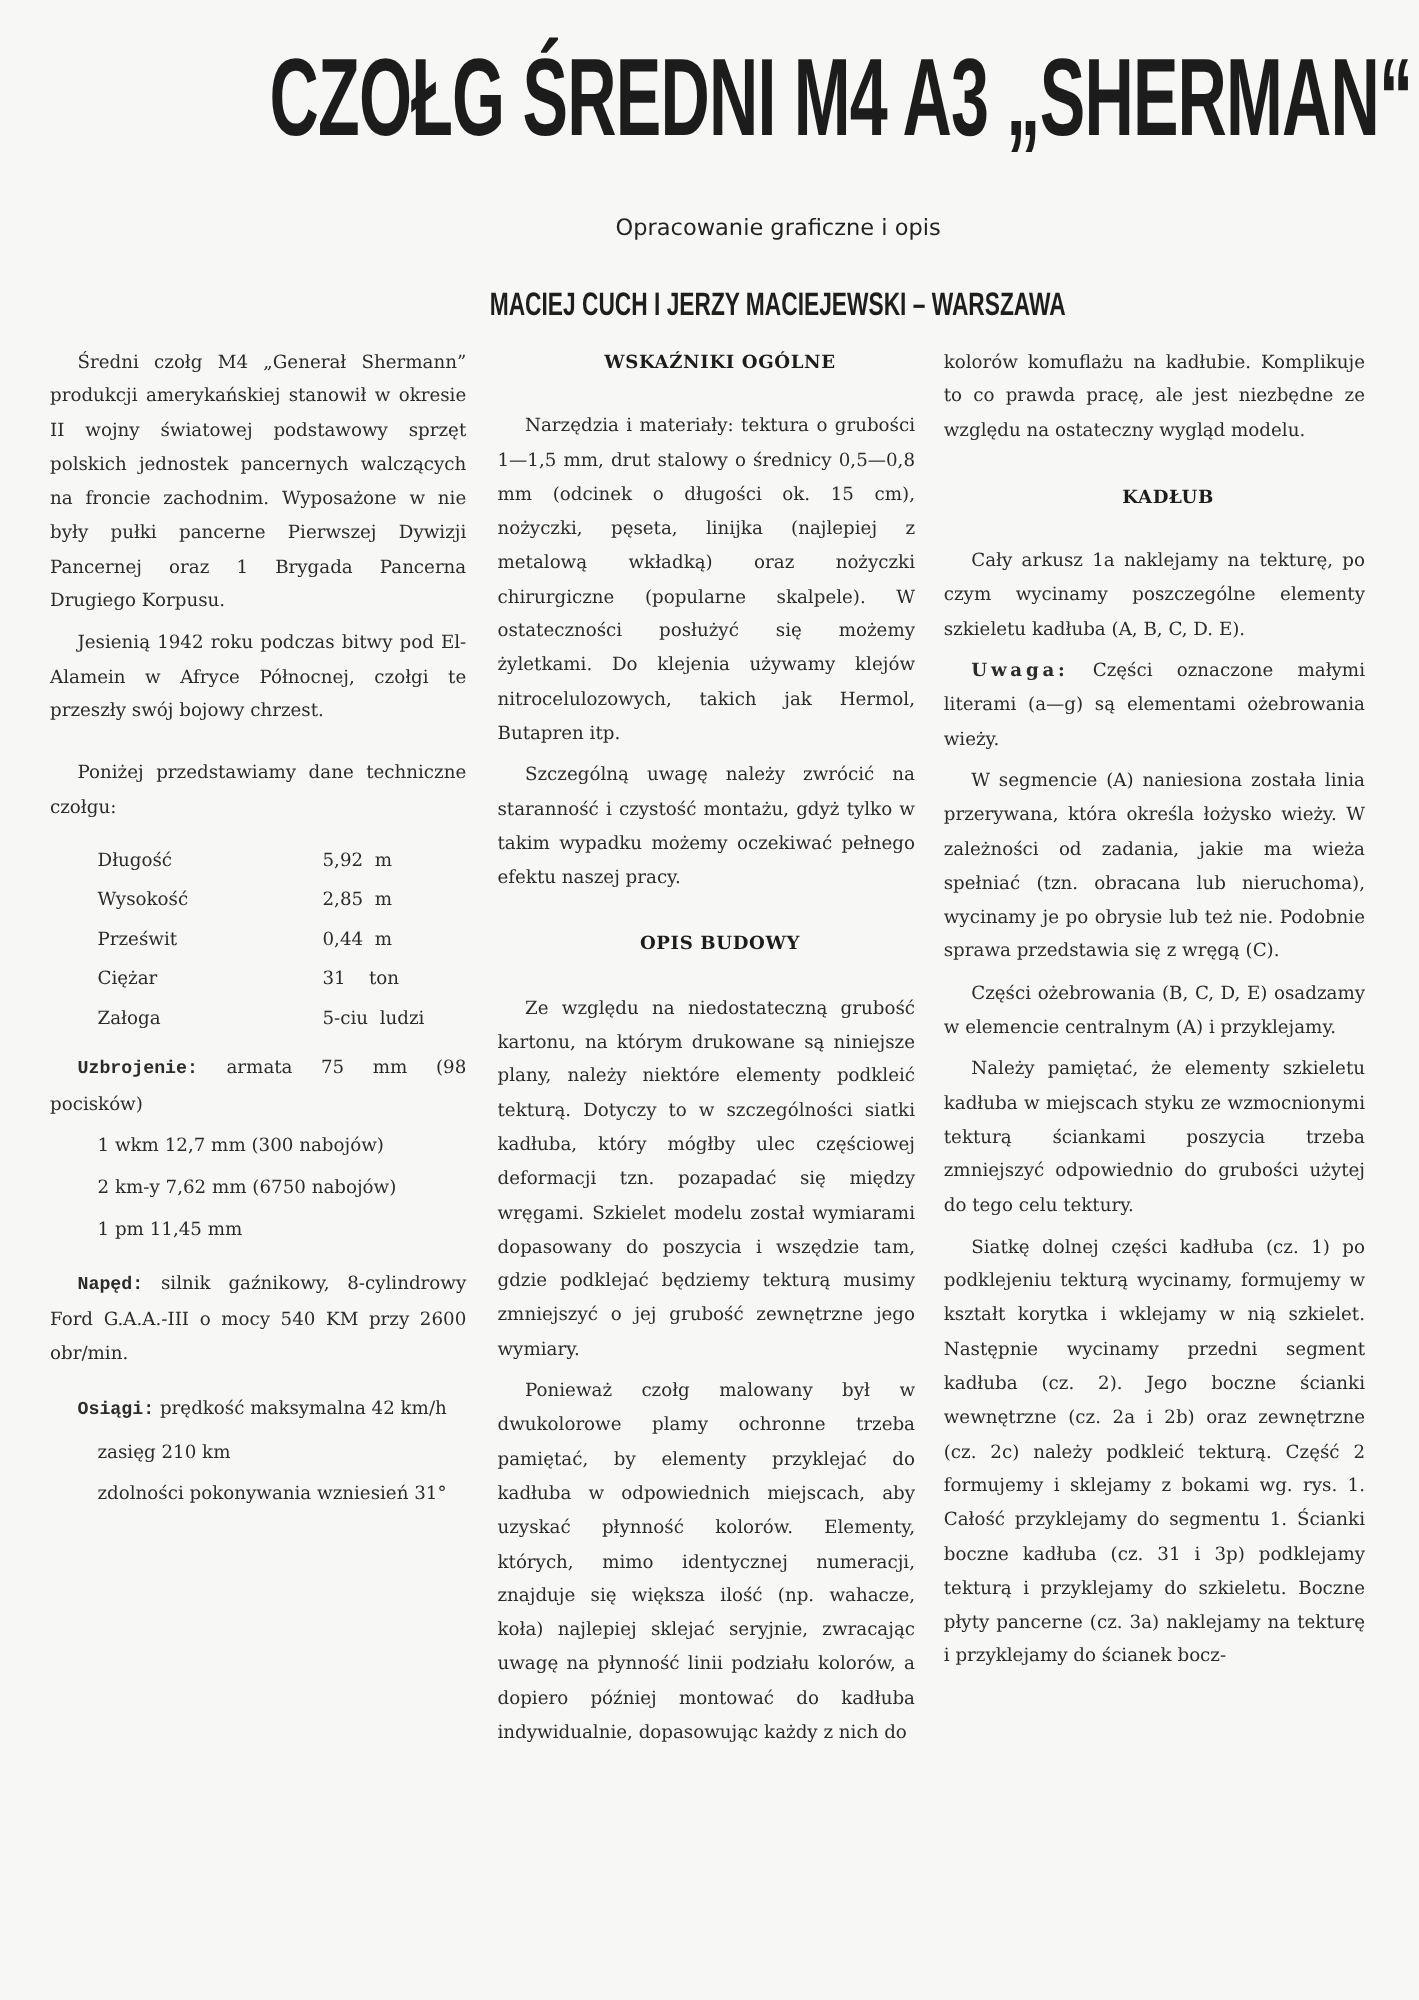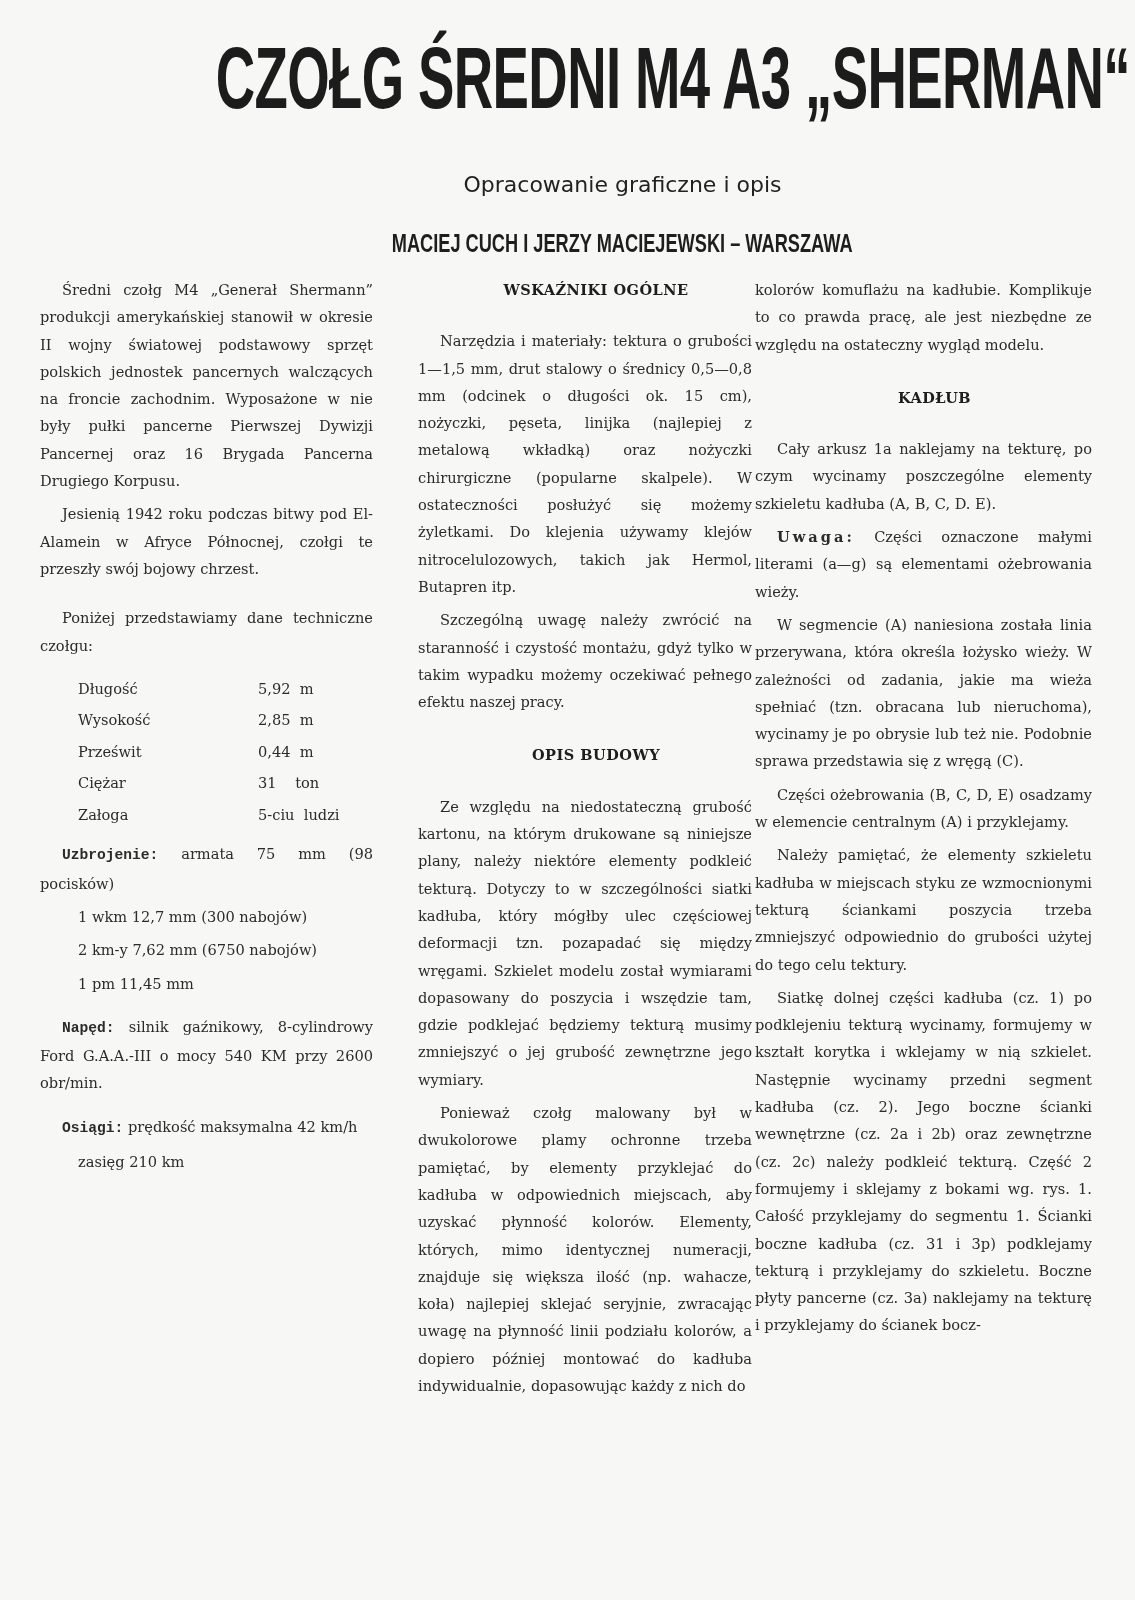--- a/index.html
+++ b/index.html
@@ -20,39 +20,39 @@
     letter-spacing: -1px;
     color: #1c1c1c;
     transform: scaleX(0.62);
     transform-origin: 50% 50%;
     white-space: nowrap;
   }
   .subtitle {
     position: absolute; left: 0; width: 1135px; top: 172px;
     text-align: center;
     font-family: "DejaVu Sans", sans-serif;
-    font-size: 22px; color: #222;
+    font-size: 18px; color: #222;
     padding-left: 110px; box-sizing: border-box;
   }
   .authors {
     position: absolute; left: 0; width: 1135px; top: 228px;
     text-align: center;
     font-family: "Liberation Sans", sans-serif;
     font-weight: bold; font-size: 26px; color: #1e1e1e;
     padding-left: 110px; box-sizing: border-box;
   }
   .authors span { display: inline-block; transform: scaleX(0.7); transform-origin: center; white-space: nowrap; }
   .col {
     position: absolute; top: 276px;
     font-size: 14.6px; line-height: 27.3px;
     text-align: justify;
     color: #2b2b2b;
   }
   .col1 { left: 40px; width: 333px; }
-  .col2 { left: 418px; width: 334px; }
+  .col2 { left: 398px; width: 334px; }
   .col3 { left: 755px; width: 337px; top: 276px; }
   .col p { margin: 0 0 6px 0; text-indent: 22px; }
   .col p.noindent { text-indent: 0; }
   .heading {
     text-align: center; font-weight: bold; font-size: 14.5px;
     letter-spacing: 0.5px; margin: 0; color: #1d1d1d;
   }
   .spec-table { margin: 14px 0 10px 38px; border-collapse: collapse; }
   .spec-table td { padding: 0; height: 31.5px; font-size: 14.6px; vertical-align: middle; }
   .spec-table td.lbl { width: 180px; }
@@ -64,21 +64,21 @@
   .sp { letter-spacing: 3px; font-weight: bold; }
 </style>
 </head>
 <body>
 
 <div class="title">CZOŁG ŚREDNI M4 A3 „SHERMAN“</div>
 <div class="subtitle">Opracowanie graficzne i opis</div>
 <div class="authors"><span>MACIEJ CUCH I JERZY MACIEJEWSKI – WARSZAWA</span></div>
 
 <div class="col col1">
-  <p>Średni czołg M4 „Generał Shermann” produkcji amerykańskiej stanowił w okresie II wojny światowej podstawowy sprzęt polskich jednostek pancernych walczących na froncie zachodnim. Wyposażone w nie były pułki pancerne Pierwszej Dywizji Pancernej oraz 16 Brygada Pancerna Drugiego Korpusu.</p>
+  <p>Średni czołg M4 „Generał Shermann” produkcji amerykańskiej stanowił w okresie II wojny światowej podstawowy sprzęt polskich jednostek pancernych walczących na froncie zachodnim. Wyposażone w nie były pułki pancerne Pierwszej Dywizji Pancernej oraz 1 Brygada Pancerna Drugiego Korpusu.</p>
   <p>Jesienią 1942 roku podczas bitwy pod El-Alamein w Afryce Północnej, czołgi te przeszły swój bojowy chrzest.</p>
   <p style="margin-top:22px">Poniżej przedstawiamy dane techniczne czołgu:</p>
   <table class="spec-table">
     <tbody>
         <tr>
           <td class="lbl">Długość</td>
           <td class="val" style="white-space:pre">5,92  m</td>
         </tr>
     <tr>
           <td class="lbl">Wysokość</td>
@@ -103,20 +103,21 @@
     <p class="hang">1 wkm 12,7 mm (300 nabojów)</p>
     <p class="hang">2 km-y 7,62 mm (6750 nabojów)</p>
     <p class="hang">1 pm 11,45 mm</p>
   </div>
   <div class="block" style="margin-top:16px">
     <p class="firstline"><span class="lead">Napęd:</span> <span>silnik gaźnikowy, 8-cylindrowy Ford G.A.A.-III o mocy 540 KM przy 2600 obr/min.</span></p>
   </div>
   <div class="block" style="margin-top:16px">
     <p class="firstline"><span class="lead">Osiągi:</span> <span>prędkość maksymalna 42 km/h</span></p>
     <p class="hang">zasięg 210 km</p>
+    <p class="hang">zdolności pokonywania wzniesień 31°</p>
   </div>
 </div>
 
 <div class="col col2">
   <p class="heading" style="margin-bottom:24px">WSKAŹNIKI OGÓLNE</p>
   <p>Narzędzia i materiały: tektura o grubości 1—1,5 mm, drut stalowy o średnicy 0,5—0,8 mm (odcinek o długości ok. 15 cm), nożyczki, pęseta, linijka (najlepiej z metalową wkładką) oraz nożyczki chirurgiczne (popularne skalpele). W ostateczności posłużyć się możemy żyletkami. Do klejenia używamy klejów nitrocelulozowych, takich jak Hermol, Butapren itp.</p>
   <p>Szczególną uwagę należy zwrócić na staranność i czystość montażu, gdyż tylko w takim wypadku możemy oczekiwać pełnego efektu naszej pracy.</p>
   <p class="heading" style="margin:26px 0 24px 0">OPIS BUDOWY</p>
   <p>Ze względu na niedostateczną grubość kartonu, na którym drukowane są niniejsze plany, należy niektóre elementy podkleić tekturą. Dotyczy to w szczególności siatki kadłuba, który mógłby ulec częściowej deformacji tzn. pozapadać się między wręgami. Szkielet modelu został wymiarami dopasowany do poszycia i wszędzie tam, gdzie podklejać będziemy tekturą musimy zmniejszyć o jej grubość zewnętrzne jego wymiary.</p>
   <p>Ponieważ czołg malowany był w dwukolorowe plamy ochronne trzeba pamiętać, by elementy przyklejać do kadłuba w odpowiednich miejscach, aby uzyskać płynność kolorów. Elementy, których, mimo identycznej numeracji, znajduje się większa ilość (np. wahacze, koła) najlepiej sklejać seryjnie, zwracając uwagę na płynność linii podziału kolorów, a dopiero później montować do kadłuba indywidualnie, dopasowując każdy z nich do</p>

